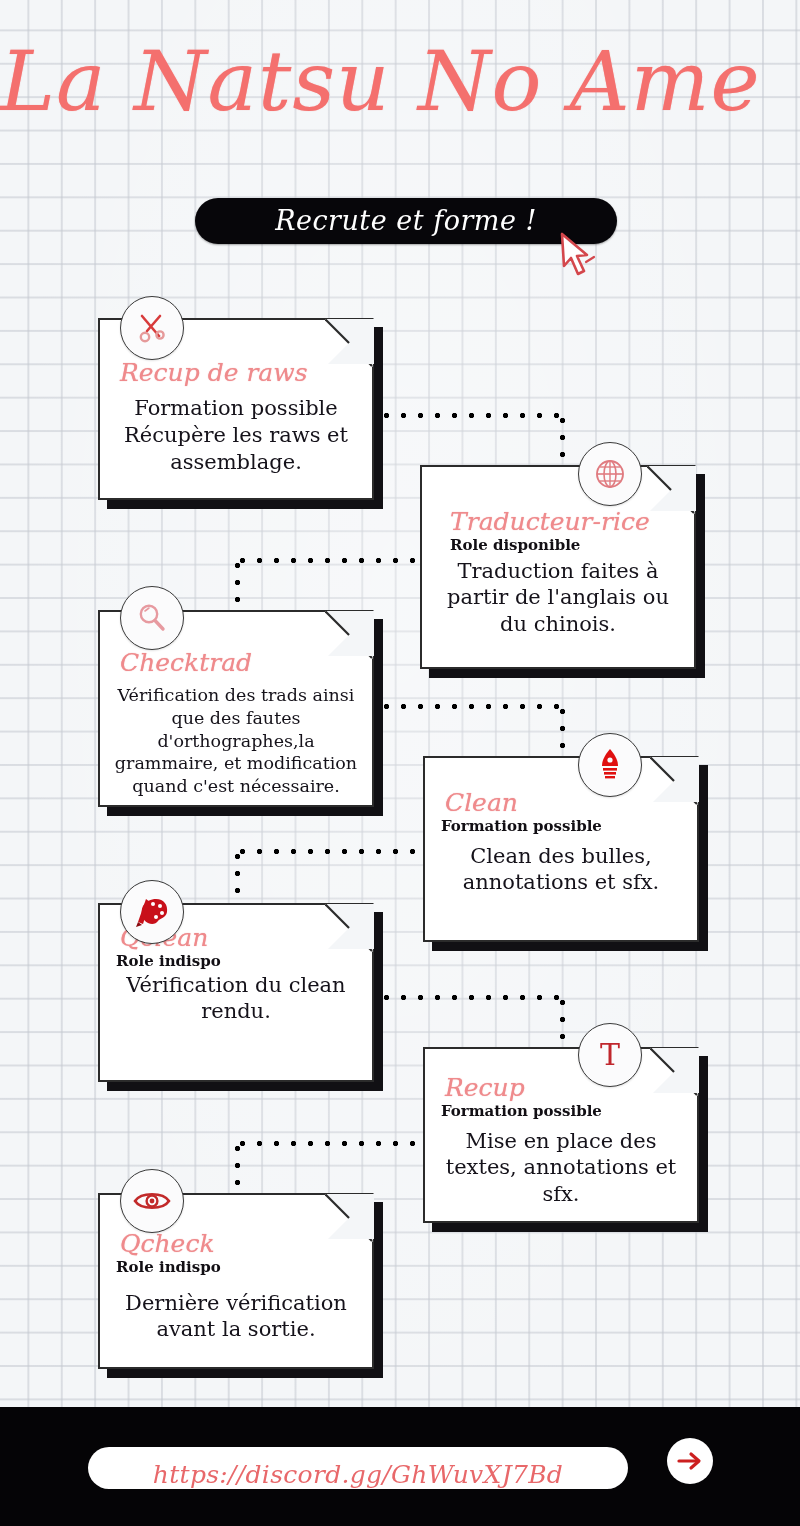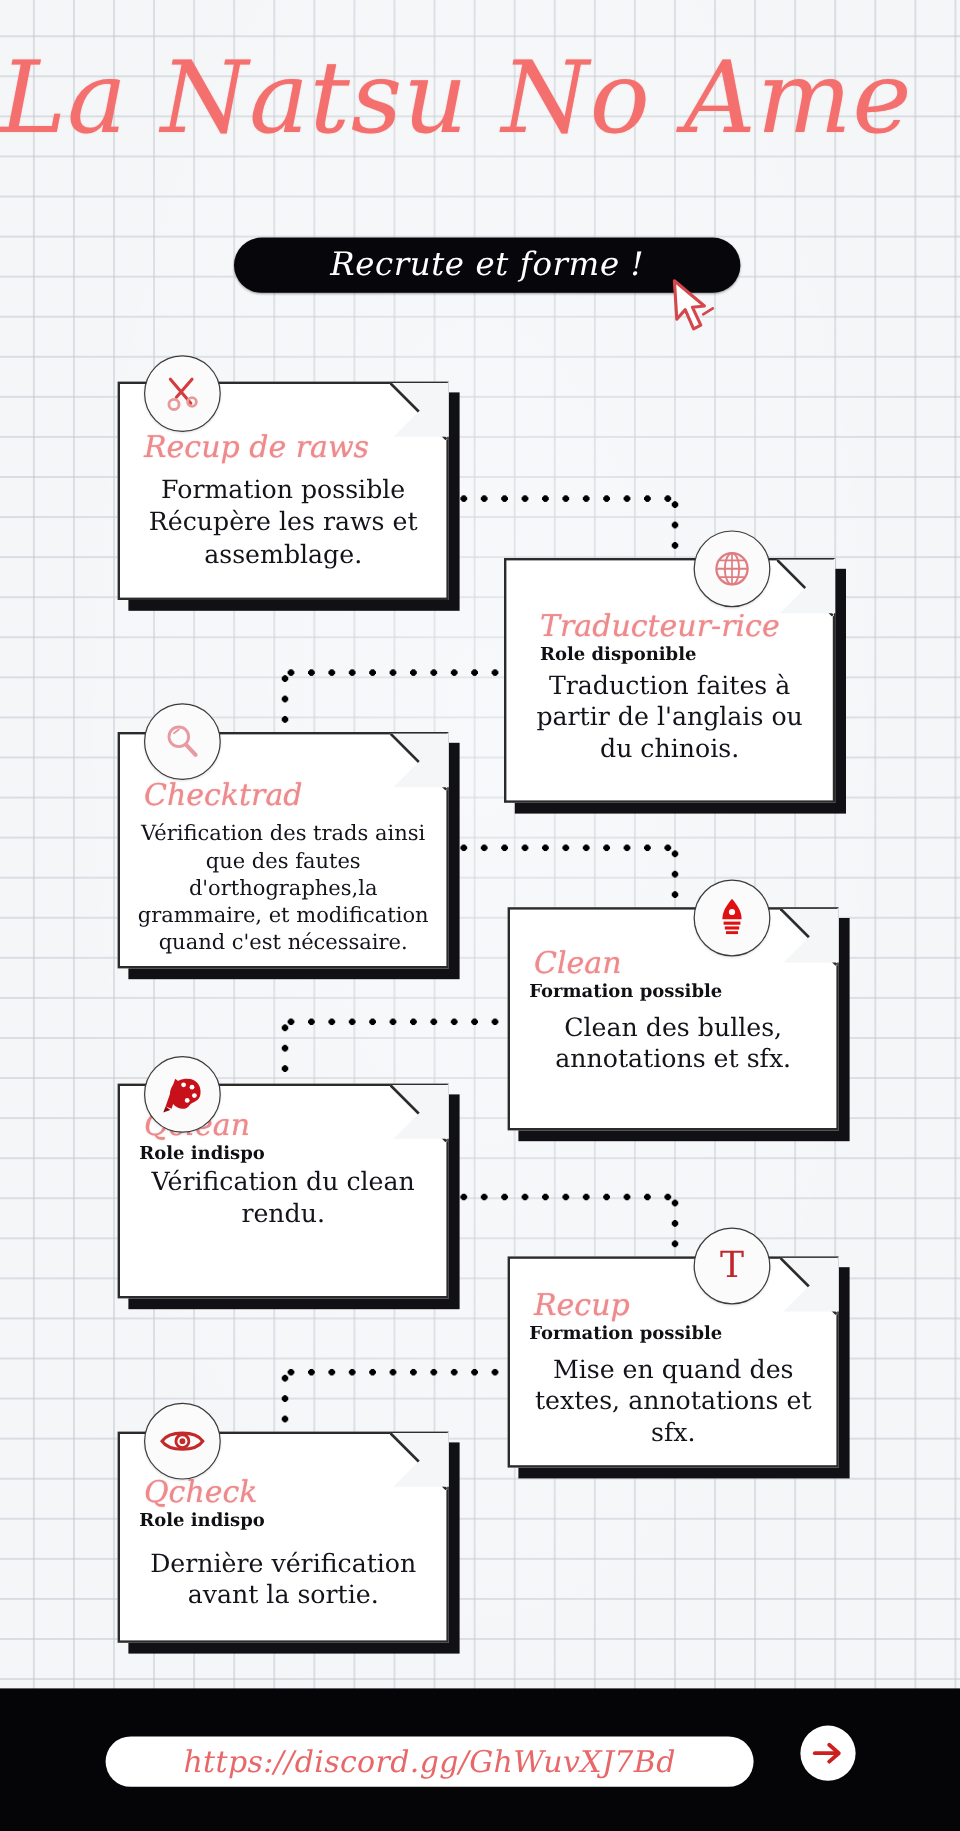--- a/index.html
+++ b/index.html
@@ -126,21 +126,21 @@
   }
 
   
   .bottom-bar{
     position:absolute;left:0;right:0;bottom:0;height:119px;
     background:#050406;
   }
   .url-pill{
     position:absolute;left:88px;top:1447px;width:540px;height:42px;
     background:#fff;border-radius:21px;
-    display:flex;align-items:center;justify-content:center;
+    display:flex;align-items:flex-end;justify-content:center;
   }
   .url-pill span{
     font-family:"DejaVu Serif", serif;font-style:italic;
     color:#e8686a;font-size:25px;letter-spacing:.3px;
   }
   .arrow-btn{
     position:absolute;left:667px;top:1438px;width:46px;height:46px;
     background:#fff;border-radius:50%;
     display:flex;align-items:center;justify-content:center;
   }
@@ -299,21 +299,21 @@
   <div class="card" style="left:423px;top:1047px;width:272px;height:172px;">
     <div class="fold-line">
       <svg width="48" height="48" viewBox="0 0 48 48">
         <path d="M0 0 L48 48 L48 0 Z" fill="#f4f6f8"></path>
         <path d="M0.5 0.5 L47 47" stroke="#2b2b2b" stroke-width="2.2" fill="none"></path>
       </svg>
     </div>
     <div class="card-inner" style="padding-top:26px;">
       <div class="role-title">Recup</div>
       <div class="status">Formation possible</div>
-      <div class="desc" style="margin-top:8px;">Mise en quand des textes, annotations et sfx.</div>
+      <div class="desc" style="margin-top:8px;">Mise en place des textes, annotations et sfx.</div>
     </div>
   </div>
   <div class="icon-bubble" style="left:578px;top:1023px;">
     <span class="icon-letter">T</span>
   </div>
 
   <div class="card" style="left:98px;top:1193px;width:272px;height:172px;">
     <div class="fold-line">
       <svg width="48" height="48" viewBox="0 0 48 48">
         <path d="M0 0 L48 48 L48 0 Z" fill="#f4f6f8"></path>

